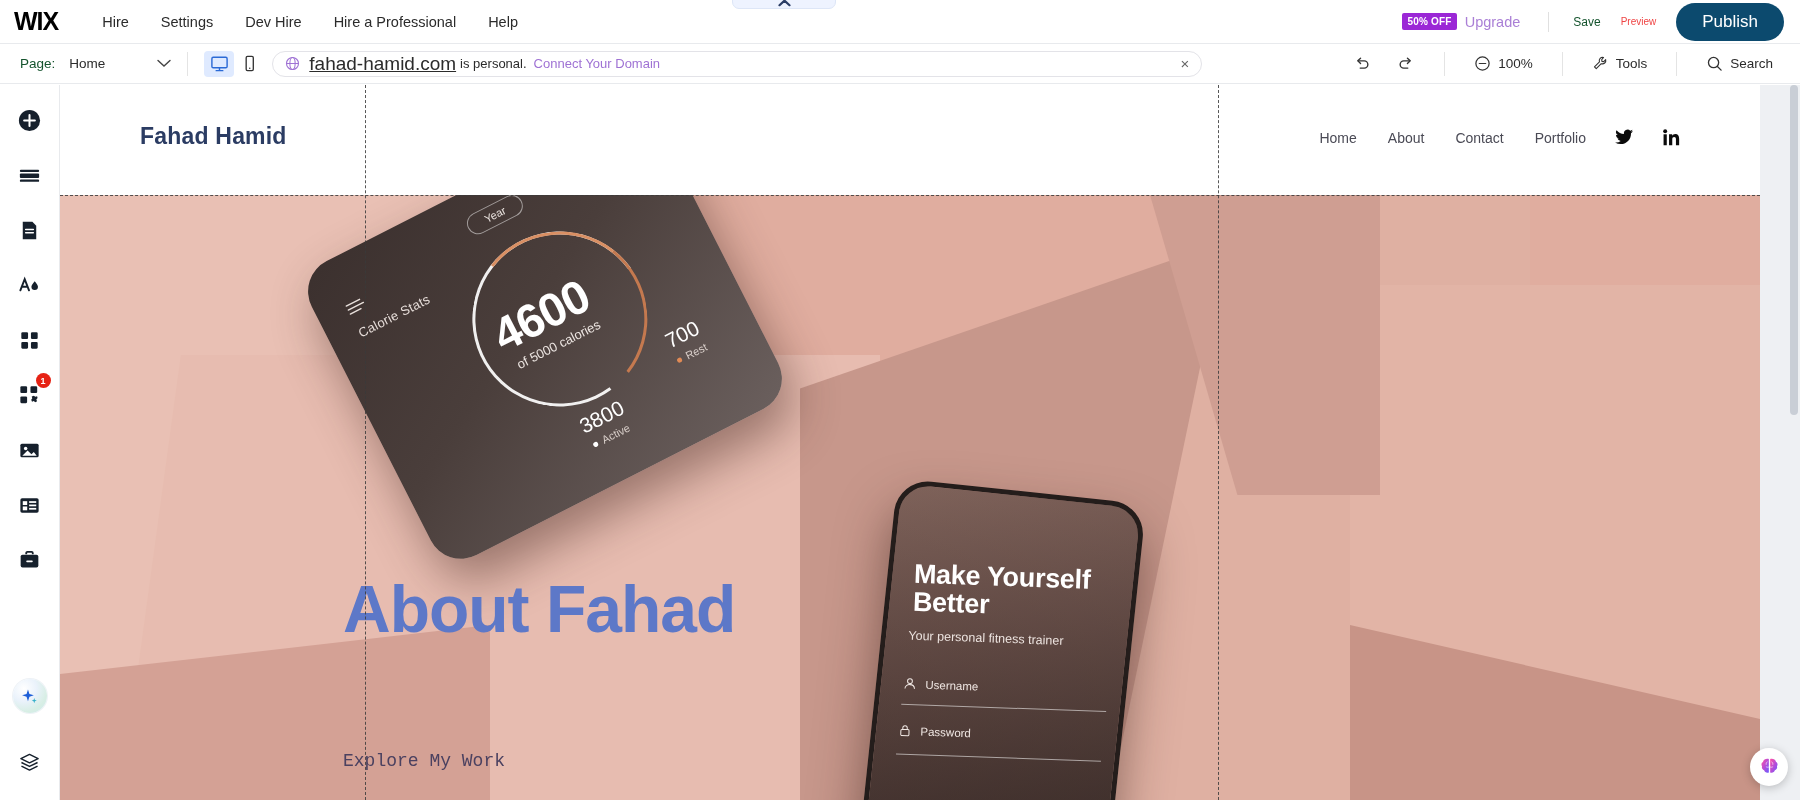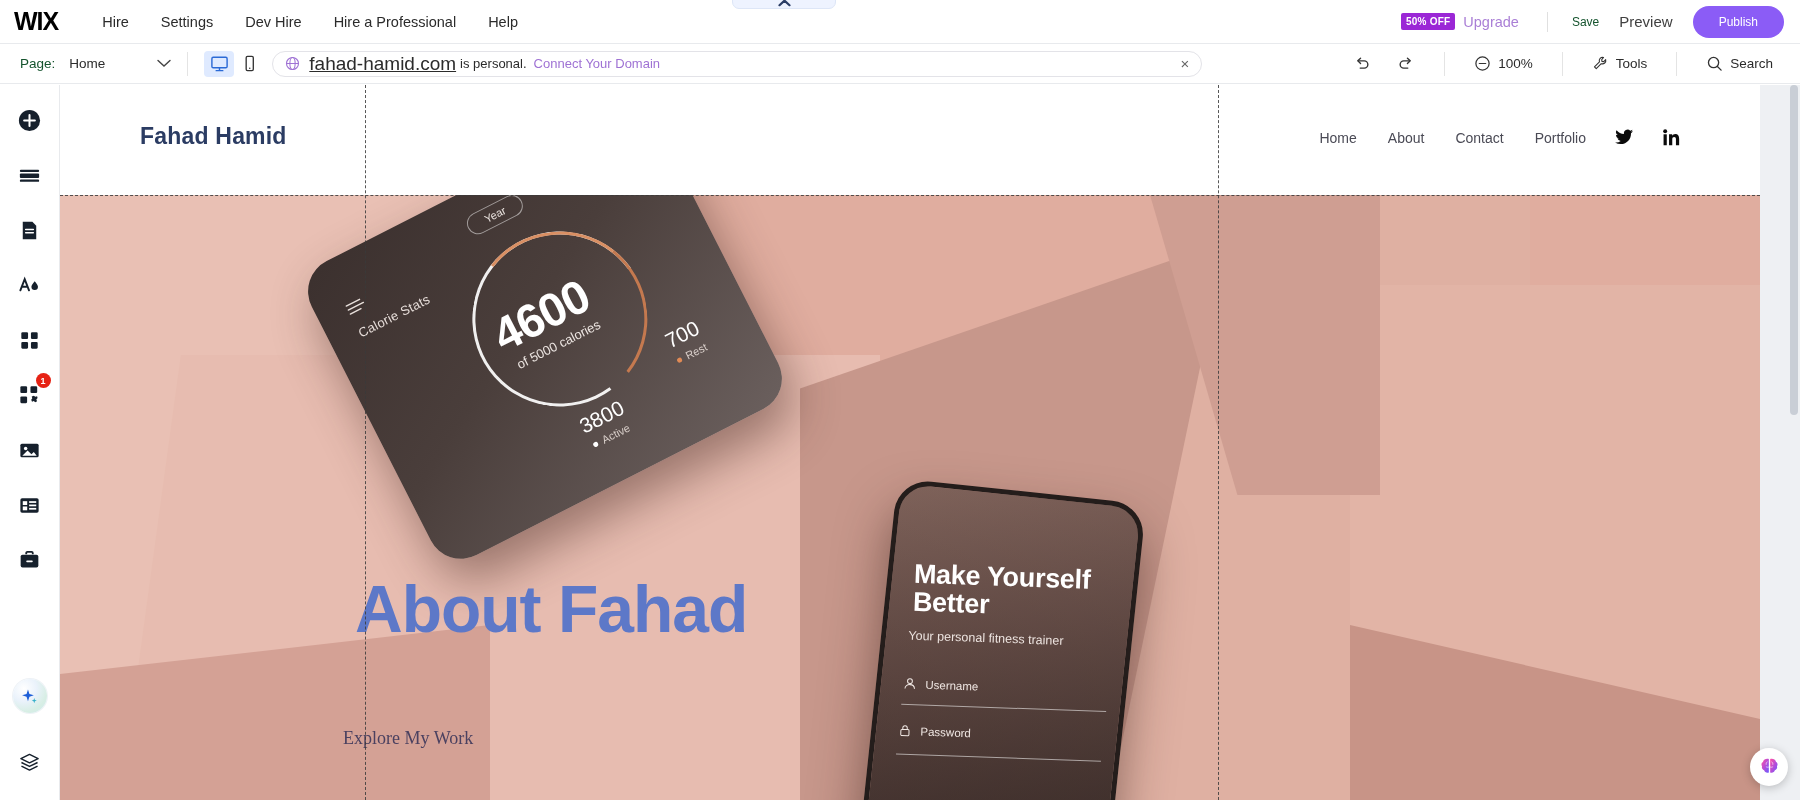--- a/index.html
+++ b/index.html
@@ -10,22 +10,22 @@
   .topbar{ position:absolute; left:0; top:0; width:1800px; height:44px; background:#fff;
            display:flex; align-items:center; border-bottom:1px solid #e8eaed; z-index:40;}
   .wix-logo{ font-weight:bold; font-size:25px; letter-spacing:-1px; color:#000; margin-left:14px; margin-right:28px;
              font-family:"Liberation Sans", sans-serif; }
   .menu-item{ font-size:14.5px; color:#2b2b2b; padding:0 16px; line-height:44px; cursor:pointer; white-space:nowrap;}
   .top-right{ margin-left:auto; display:flex; align-items:center; padding-right:16px; gap:0px;}
   .badge-off{ background:#9b27d6; color:#fff; font-size:10px; font-weight:bold; padding:3px 5px; border-radius:2px; letter-spacing:.2px;}
   .upgrade{ color:#aa7fd6; font-size:14.5px; margin-left:8px; margin-right:14px; cursor:pointer;}
   .divider-v{ width:1px; height:20px; background:#e0e0e0; margin:0 14px;}
   .t-save{ font-size:12px; color:#14532d; cursor:pointer; padding:0 10px;}
-  .t-preview{ font-size:15px; color:#404040; cursor:pointer; padding:0 10px; margin-right:10px;}
-  .publish-btn{ background:#8b5cf6; color:#fff; font-size:12px; border:none; border-radius:20px;
+  .t-preview{ font-size:10px; color:#ef4444; cursor:pointer; padding:0 10px; margin-right:10px;}
+  .publish-btn{ background:#0c4a6e; color:#fff; font-size:17px; border:none; border-radius:20px;
                 padding:9px 26px; cursor:pointer; font-family:"Liberation Sans", sans-serif;text-align:center;}
 
   .collapse-tab{ position:absolute; left:732px; top:-9px; width:104px; height:18px; background:#eef3ff;
                  border:1px solid #dde6f7; border-radius:0 0 7px 7px; z-index:50; display:flex;
                  align-items:flex-end; justify-content:center; cursor:pointer;}
   .collapse-tab svg{ margin-bottom:1px; }
 
   
   .secondbar{ position:absolute; left:0; top:44px; width:1800px; height:40px; background:#fff;
               display:flex; align-items:center; border-bottom:1px solid #e8eaed; z-index:39;}
@@ -101,24 +101,24 @@
            transform:rotate(6deg); border-radius:34px; overflow:hidden;
            background:linear-gradient(160deg,#9c7a70 0%,#7e615a 40%,#4a3a36 100%);
            box-shadow:0 26px 50px rgba(50,25,20,.5); border:5px solid #241d1b;}
   .p2-shade{ position:absolute; inset:0; background:linear-gradient(180deg, rgba(40,28,25,.25), rgba(30,20,18,.55));}
   .p2-h{ position:absolute; left:22px; top:68px; width:210px; font-size:27px; font-weight:bold; color:#fff;
          line-height:1.03; transform:rotate(-4deg); letter-spacing:-.3px;}
   .p2-s{ position:absolute; left:22px; top:138px; font-size:12.5px; color:#ece3df; transform:rotate(-4deg);}
   .p2-f{ position:absolute; left:22px; width:205px; color:#efe6e2; font-size:11.5px; transform:rotate(-4deg);}
   .p2-line{ position:absolute; left:22px; width:205px; height:1px; background:rgba(255,255,255,.55); transform:rotate(-4deg);}
 
-  .hero-title{ position:absolute; left:295px; top:383px; font-size:66px; font-weight:bold; color:#5d78c8;
+  .hero-title{ position:absolute; left:283px; top:383px; font-size:66px; font-weight:bold; color:#5d78c8;
                line-height:.95; letter-spacing:-1px; font-family:"Liberation Sans", sans-serif; z-index:6;}
-  .hero-sub{ position:absolute; left:283px; top:533px; font-size:18px; color:#4b4160; z-index:6;
-             font-family:Liberation Serif, serif;}
+  .hero-sub{ position:absolute; left:283px; top:556px; font-size:18px; color:#4b4160; z-index:6;
+             font-family:Liberation Mono, monospace;}
 
   
   .guide-v{ position:absolute; top:0; width:0; height:715px; border-left:1px dashed #3a3a3a; z-index:20; opacity:.85;}
   .guide-h{ position:absolute; left:0; width:1700px; height:0; border-top:1px dashed #3a3a3a; z-index:20; opacity:.85;}
 
   .scrollbar{ position:absolute; right:2px; top:0; width:8px; height:715px; z-index:30;}
   .scroll-thumb{ position:absolute; top:0; right:0; width:8px; height:330px; background:#c9ced6; border-radius:4px;}
 
   .brain-fab{ position:absolute; right:12px; bottom:14px; width:38px; height:38px; border-radius:50%;
               background:#fff; box-shadow:0 2px 10px rgba(0,0,0,.22); display:flex; align-items:center;

